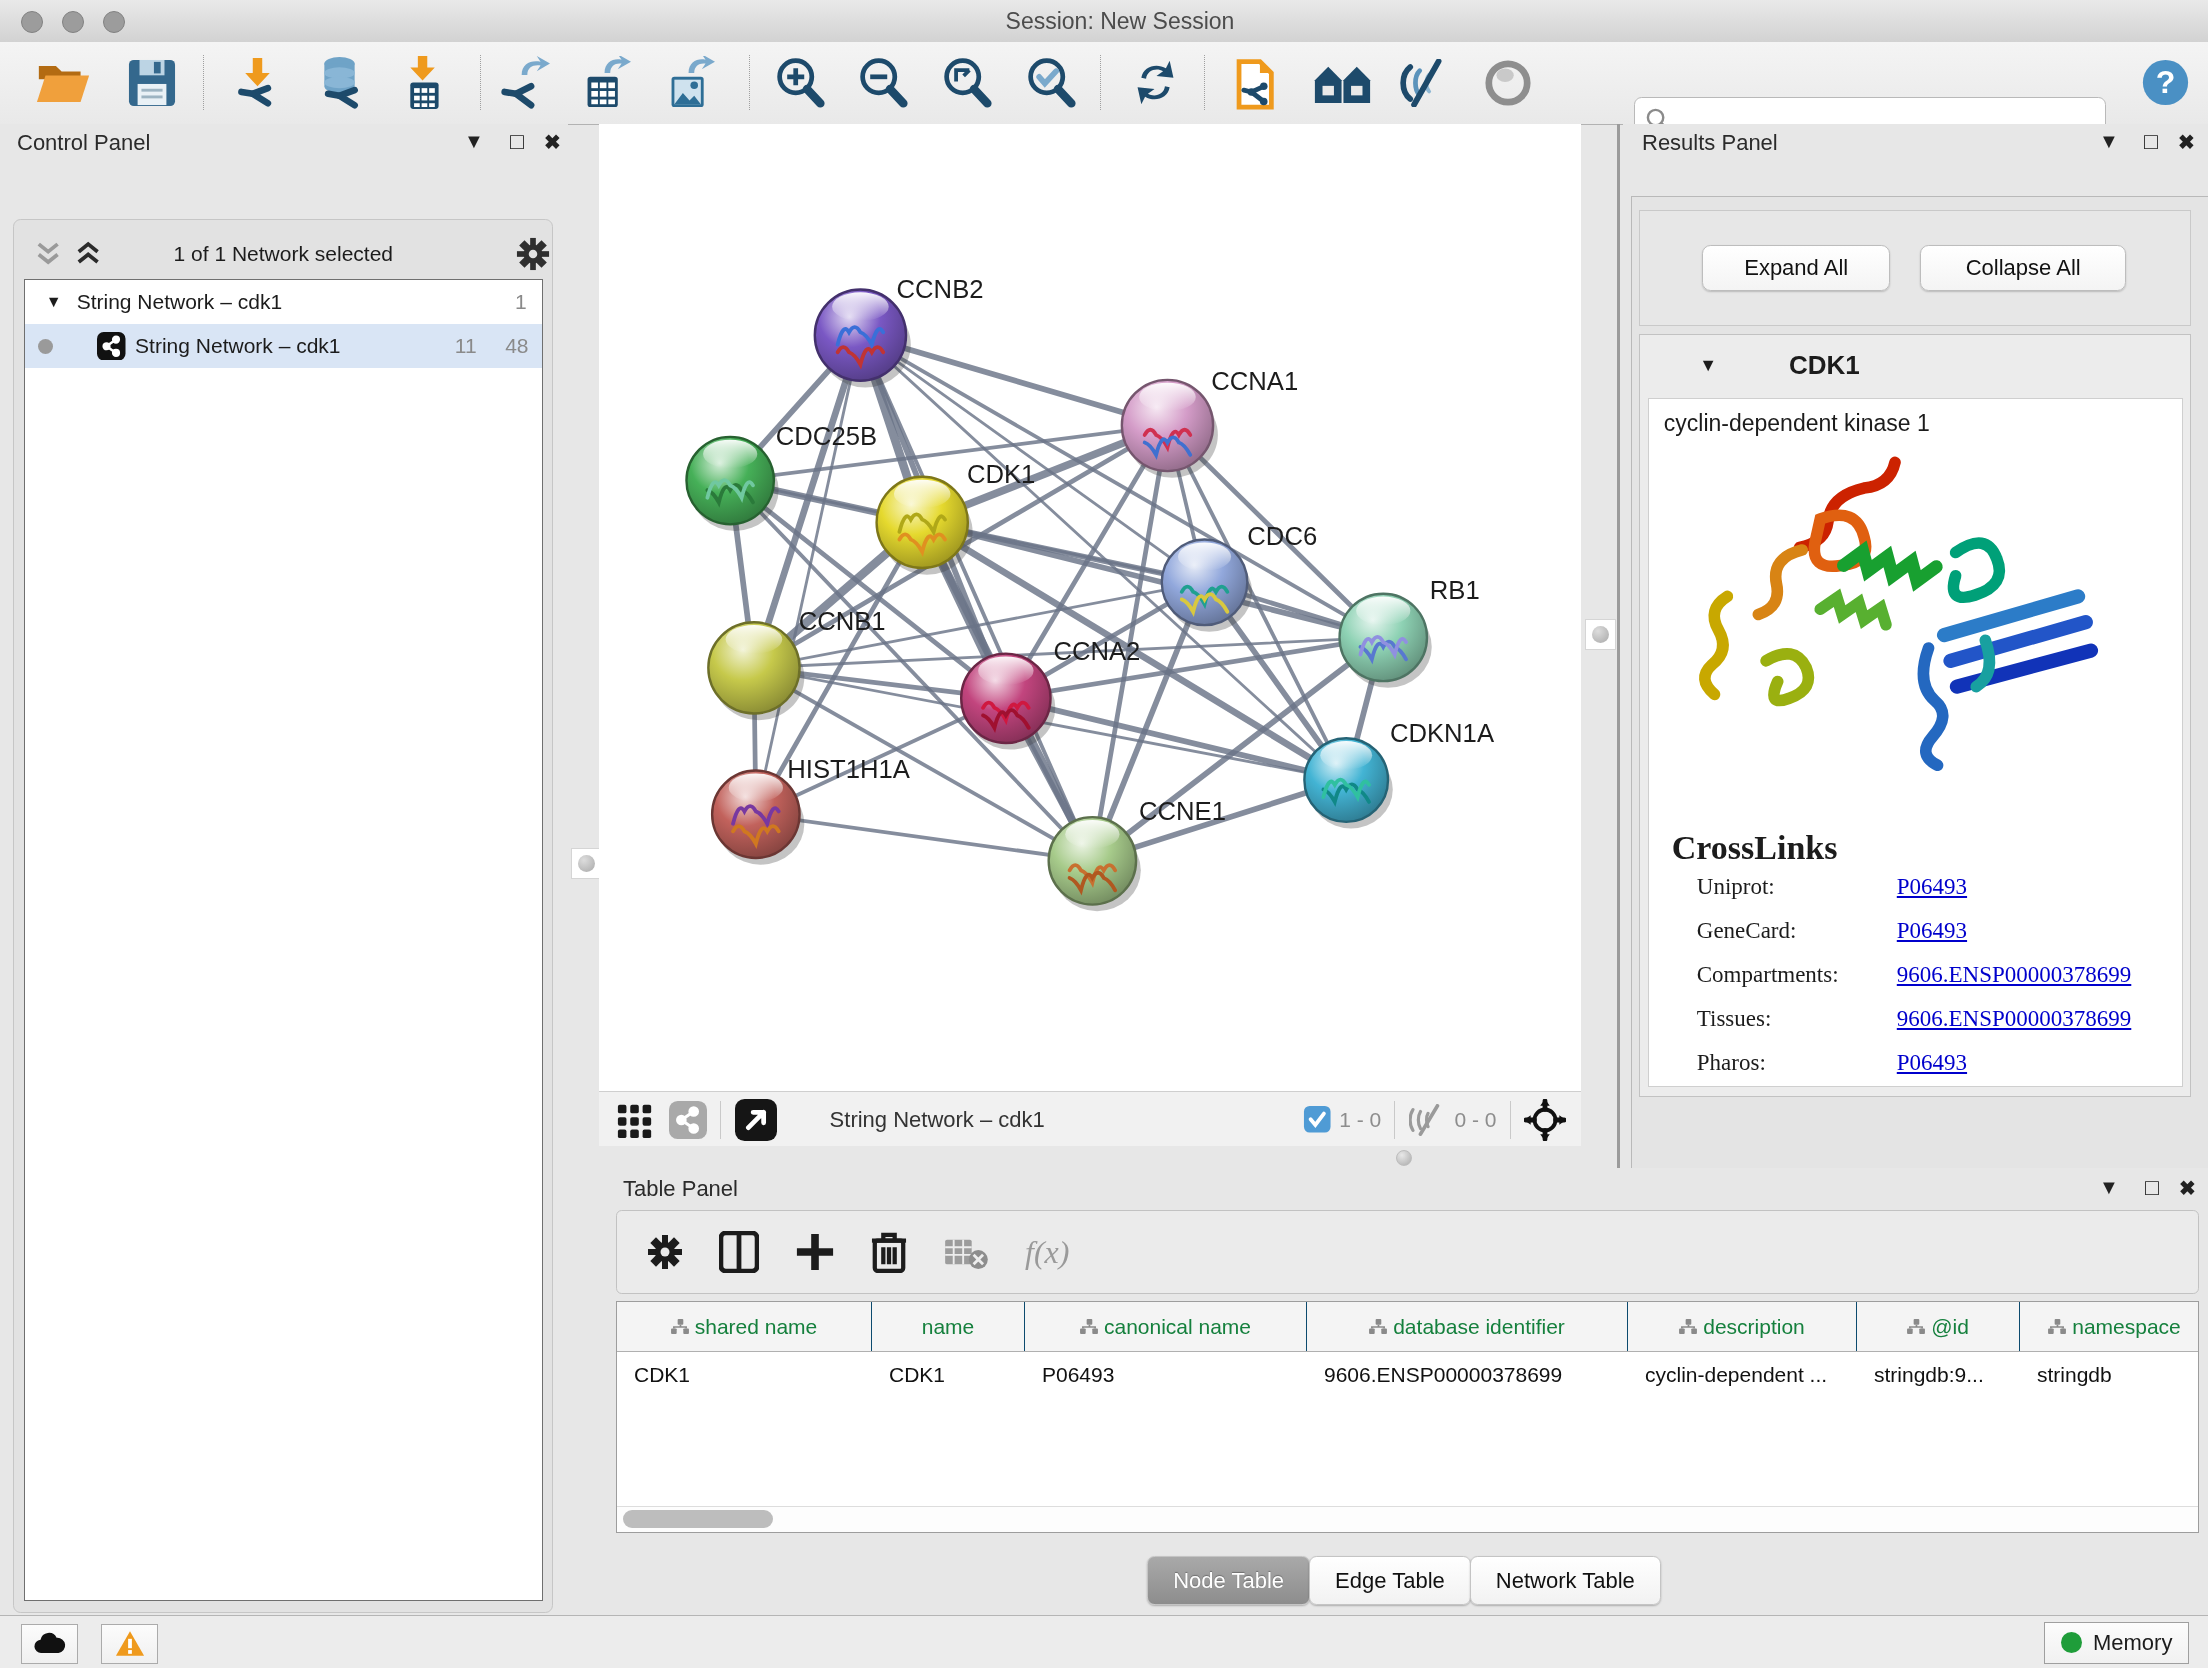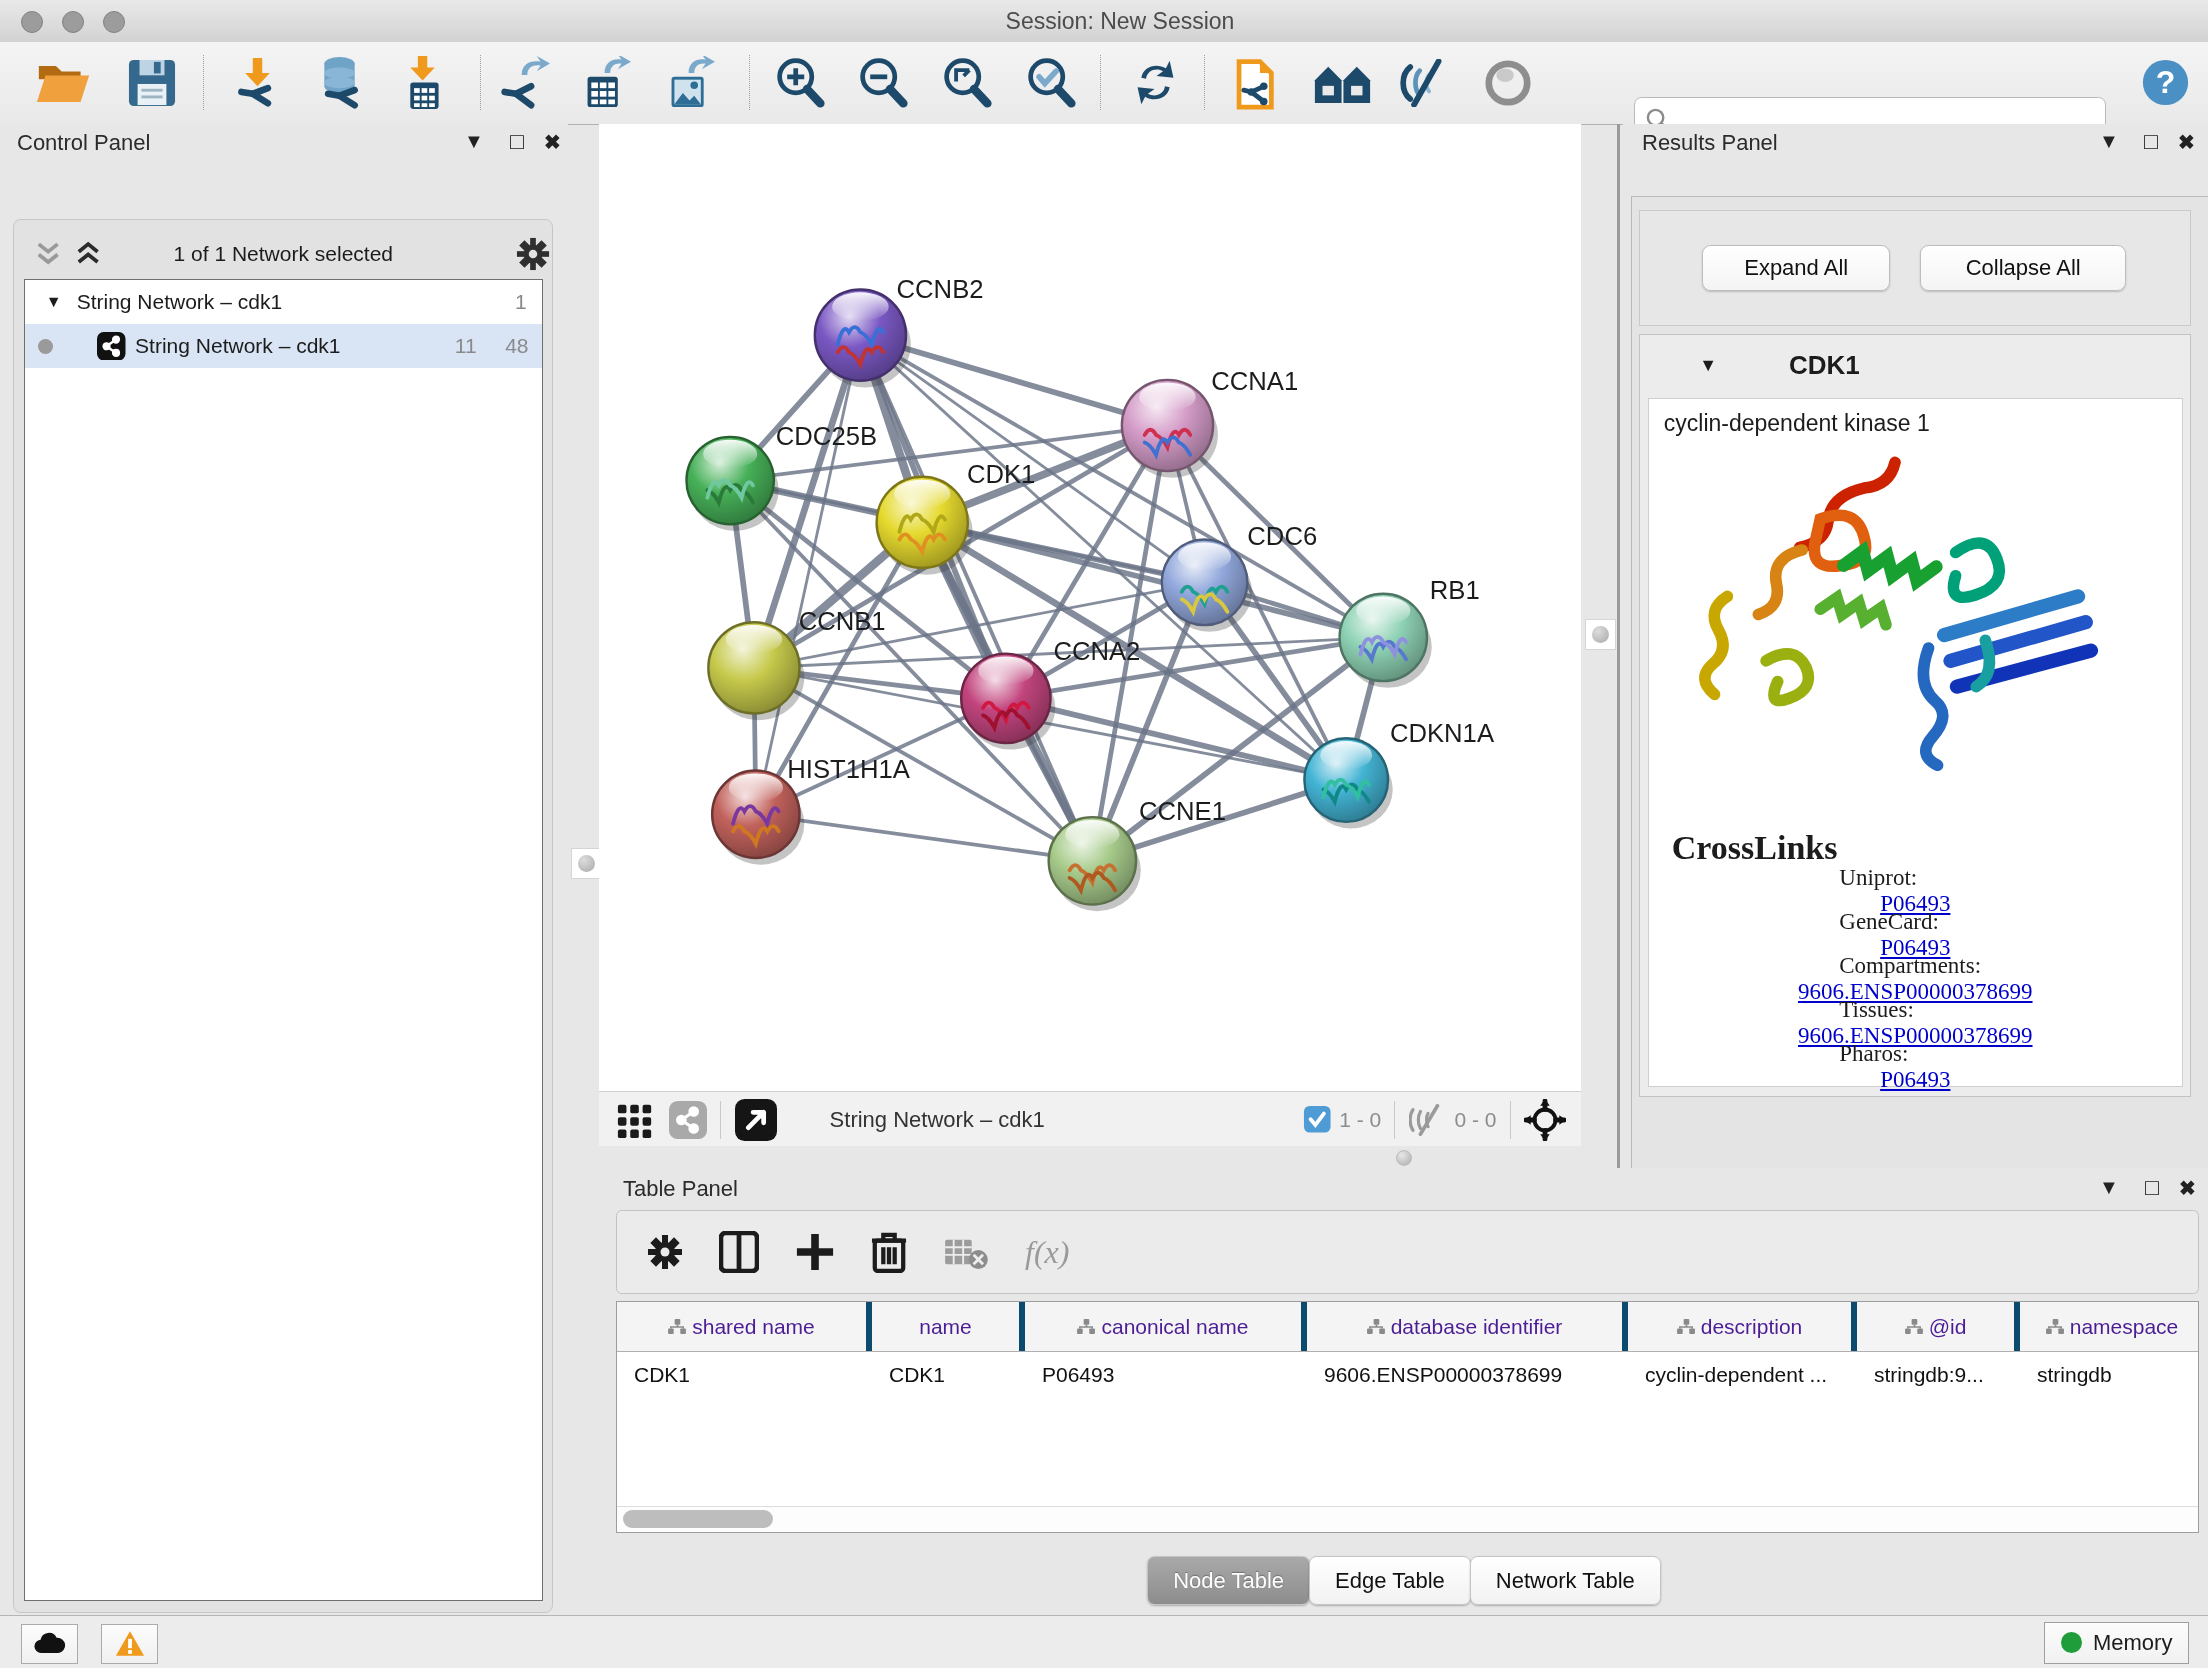--- a/index.html
+++ b/index.html
@@ -73,33 +73,33 @@
     border:1.9px solid #c9c9c9;}
   .btn{background:linear-gradient(#ffffff,#f4f4f4);border:1px solid #bdbdbd;border-radius:8.6px;
     font-size:22px;color:#111;height:44px;display:inline-flex;align-items:center;justify-content:center;
     box-shadow:0 1px 1.9px rgba(0,0,0,.2);}
   .rp-gene-box{position:absolute;left:7.6px;top:137px;width:550px;height:761px;background:#ececec;
     border:1px solid #c2c2c2;}
   .rp-gene-head{height:61px;display:flex;align-items:center;}
   .rp-white{position:absolute;left:7.6px;top:63px;width:533px;height:687px;background:#fff;
     border:1px solid #cfcfcf;}
   .serif{font-family:"Liberation Serif","DejaVu Serif",serif;}
-  .xl-row{display:flex;height:44px;align-items:center;font-size:23px;flex-direction:column;}
+  .xl-row{display:flex;height:44px;align-items:center;font-size:23px;}
   .xl-label{width:200px;padding-left:48px;}
   .xl-link{color:#0000cc;text-decoration:underline;}
 
   
   .table-panel{left:599px;top:1168px;width:1609px;height:447px;background:#e7e7e7;}
   .tp-toolbar{position:absolute;left:17px;top:42px;width:1583px;height:84px;background:#ebebeb;
     border:1px solid #c2c2c2;border-radius:5.7px;display:flex;align-items:center;gap:36px;padding-left:30px;box-sizing:border-box;}
   .tp-table{position:absolute;left:17px;top:133px;width:1583px;height:232px;background:#fff;
     border:1.9px solid #9d9d9d;box-sizing:border-box;overflow:hidden;}
   .tp-header{display:flex;height:49px;background:#f4f4f4;border-bottom:1.9px solid #b0b0b0;}
-  .th{display:flex;align-items:center;justify-content:center;gap:6px;font-size:21px;color:#4c1d95;
-    border-right:6px solid #0c4a6e;box-sizing:border-box;flex:none;}
+  .th{display:flex;align-items:center;justify-content:center;gap:6px;font-size:21px;color:#15803d;
+    border-right:1px solid #0c4a6e;box-sizing:border-box;flex:none;}
   .tp-row{display:flex;height:46px;}
   .td{display:flex;align-items:center;font-size:21px;color:#111;padding-left:17px;box-sizing:border-box;flex:none;}
   .hscroll{position:absolute;left:0px;bottom:0px;width:100%;height:25px;background:#fdfdfd;border-top:1px solid #ddd;}
   .hthumb{position:absolute;left:5.7px;top:2.9px;width:150px;height:18px;border-radius:9.5px;background:#bdbdbd;}
   .tp-tabs{position:absolute;left:0;top:388px;width:100%;display:flex;justify-content:center;}
 
   
   .status-bar{left:0;top:1615px;width:2208px;height:53px;background:#ececec;border-top:1px solid #b5b5b5;}
   .sb-btn{position:absolute;top:7.6px;width:55px;height:38px;background:linear-gradient(#fcfcfc,#f0f0f0);
     border:1.9px solid #ababab;display:flex;align-items:center;justify-content:center;}

